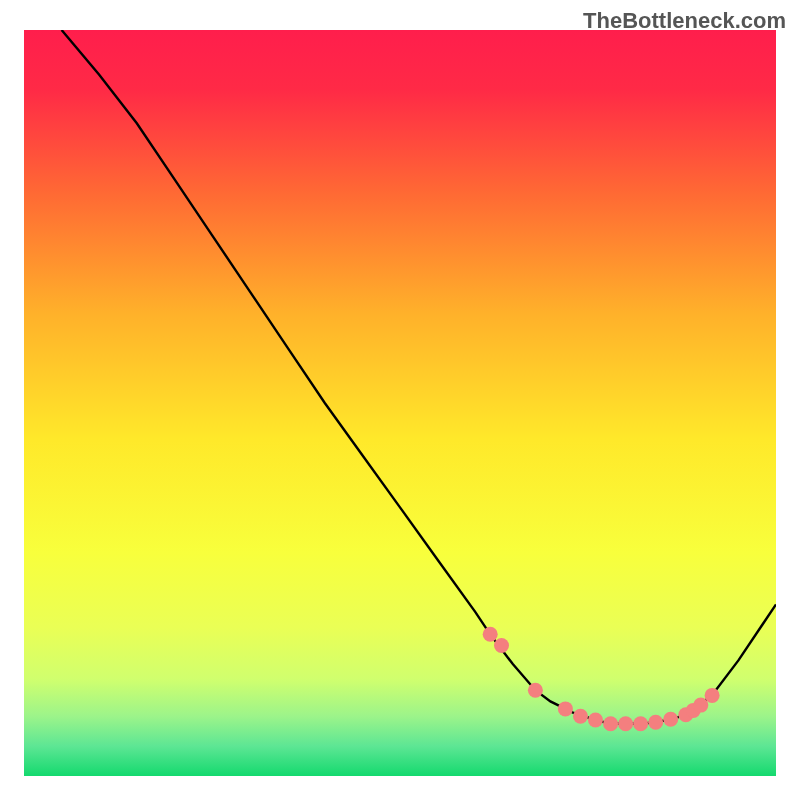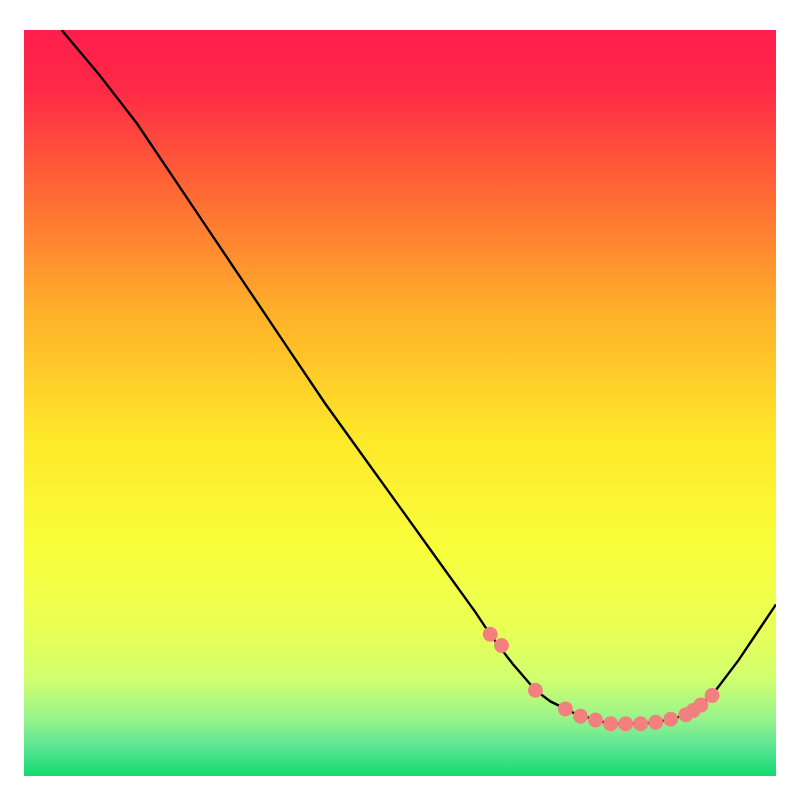--- a/index.html
+++ b/index.html
@@ -34,20 +34,21 @@
   }
   svg {
     display: block;
   }
 </style>
 </head>
 <body>
 
 <div class="chart-container">
 
+  <div class="watermark">TheBottleneck.com</div>
 
   <div class="plot-area">
     <svg width="752" height="746" viewBox="0 0 752 746">
       <defs>
         <linearGradient id="bg-grad" x1="0" y1="0" x2="0" y2="1">
           <stop offset="0%" stop-color="#ff1e4c"></stop>
           <stop offset="8%" stop-color="#ff2a46"></stop>
           <stop offset="22%" stop-color="#ff6a34"></stop>
           <stop offset="38%" stop-color="#ffb12a"></stop>
           <stop offset="55%" stop-color="#ffe92a"></stop>

